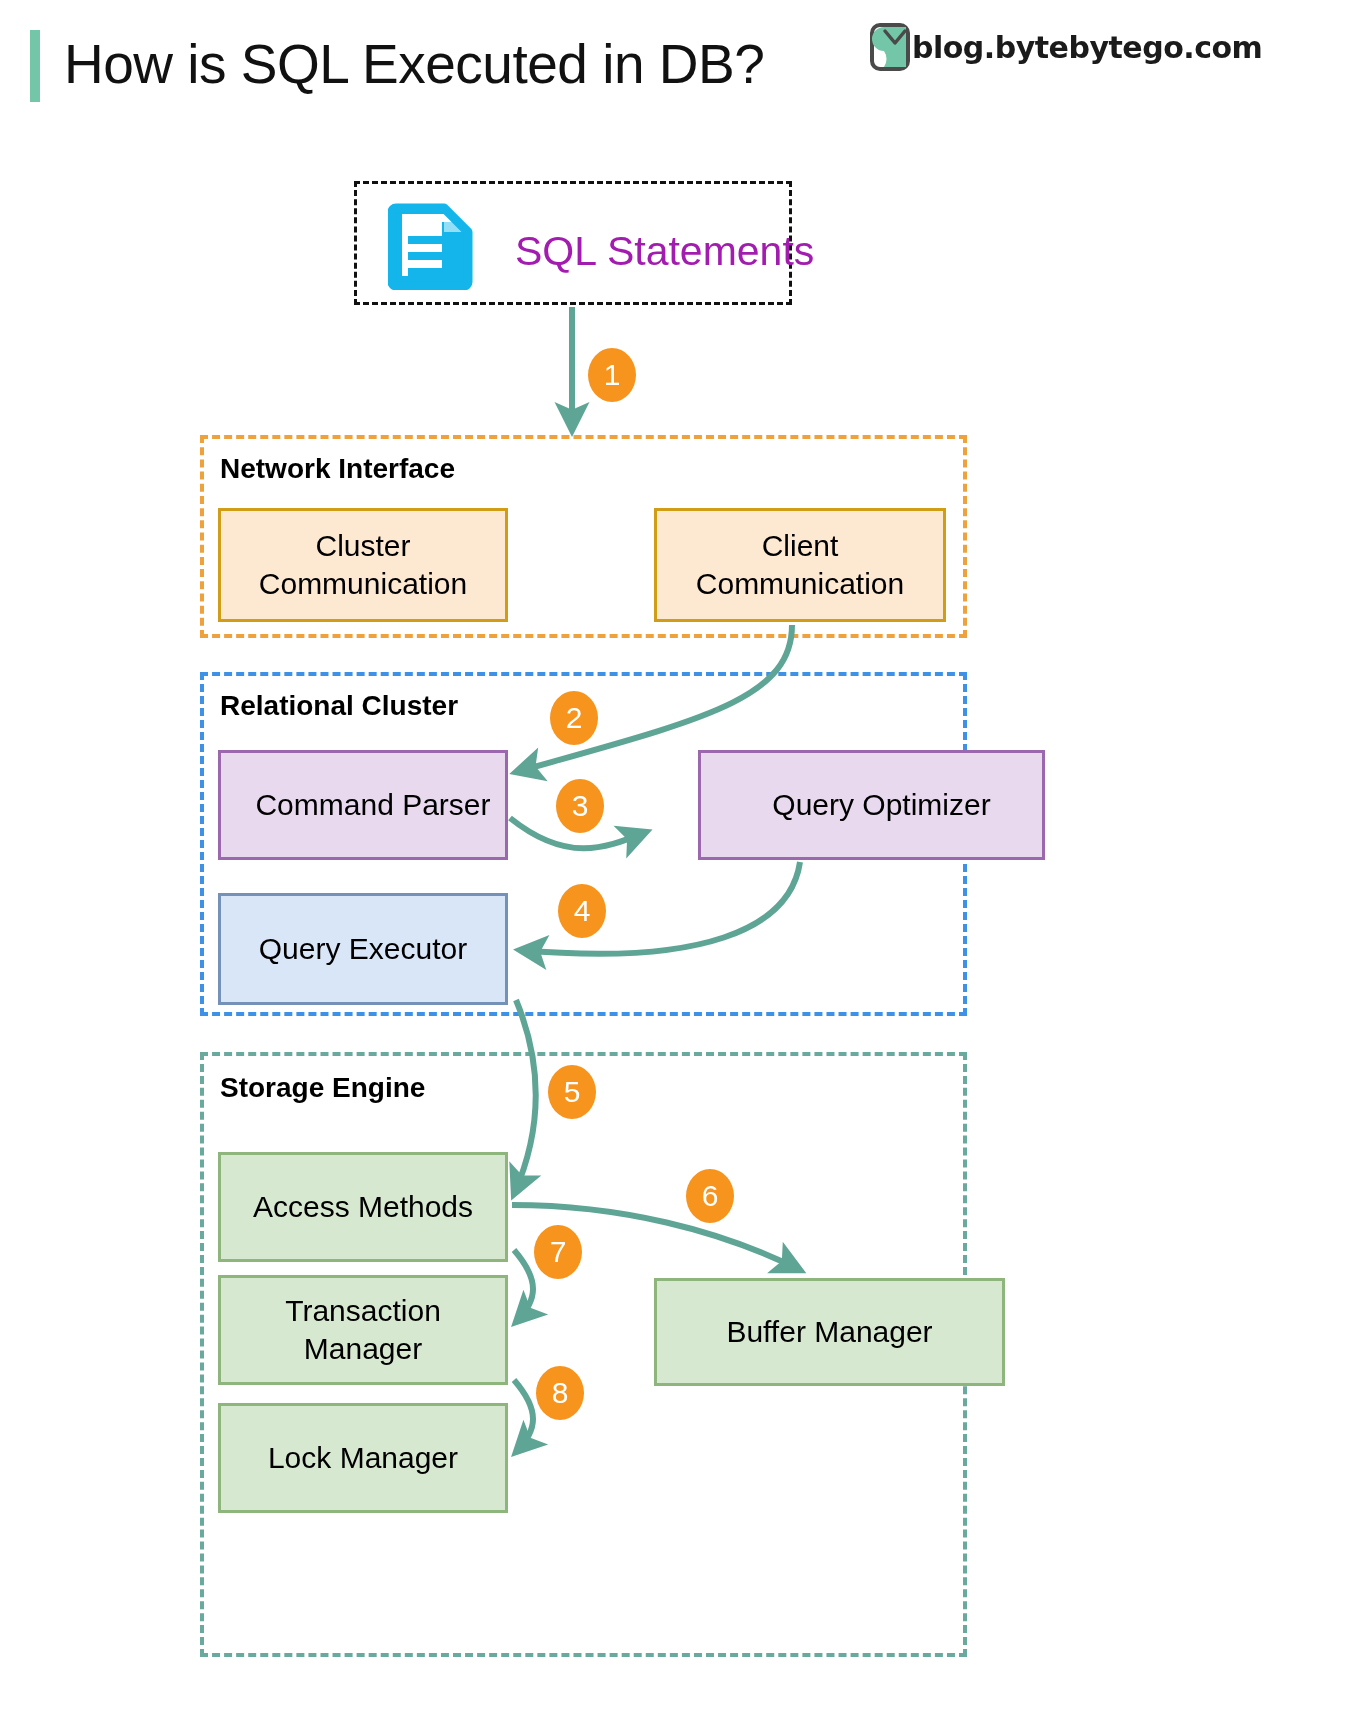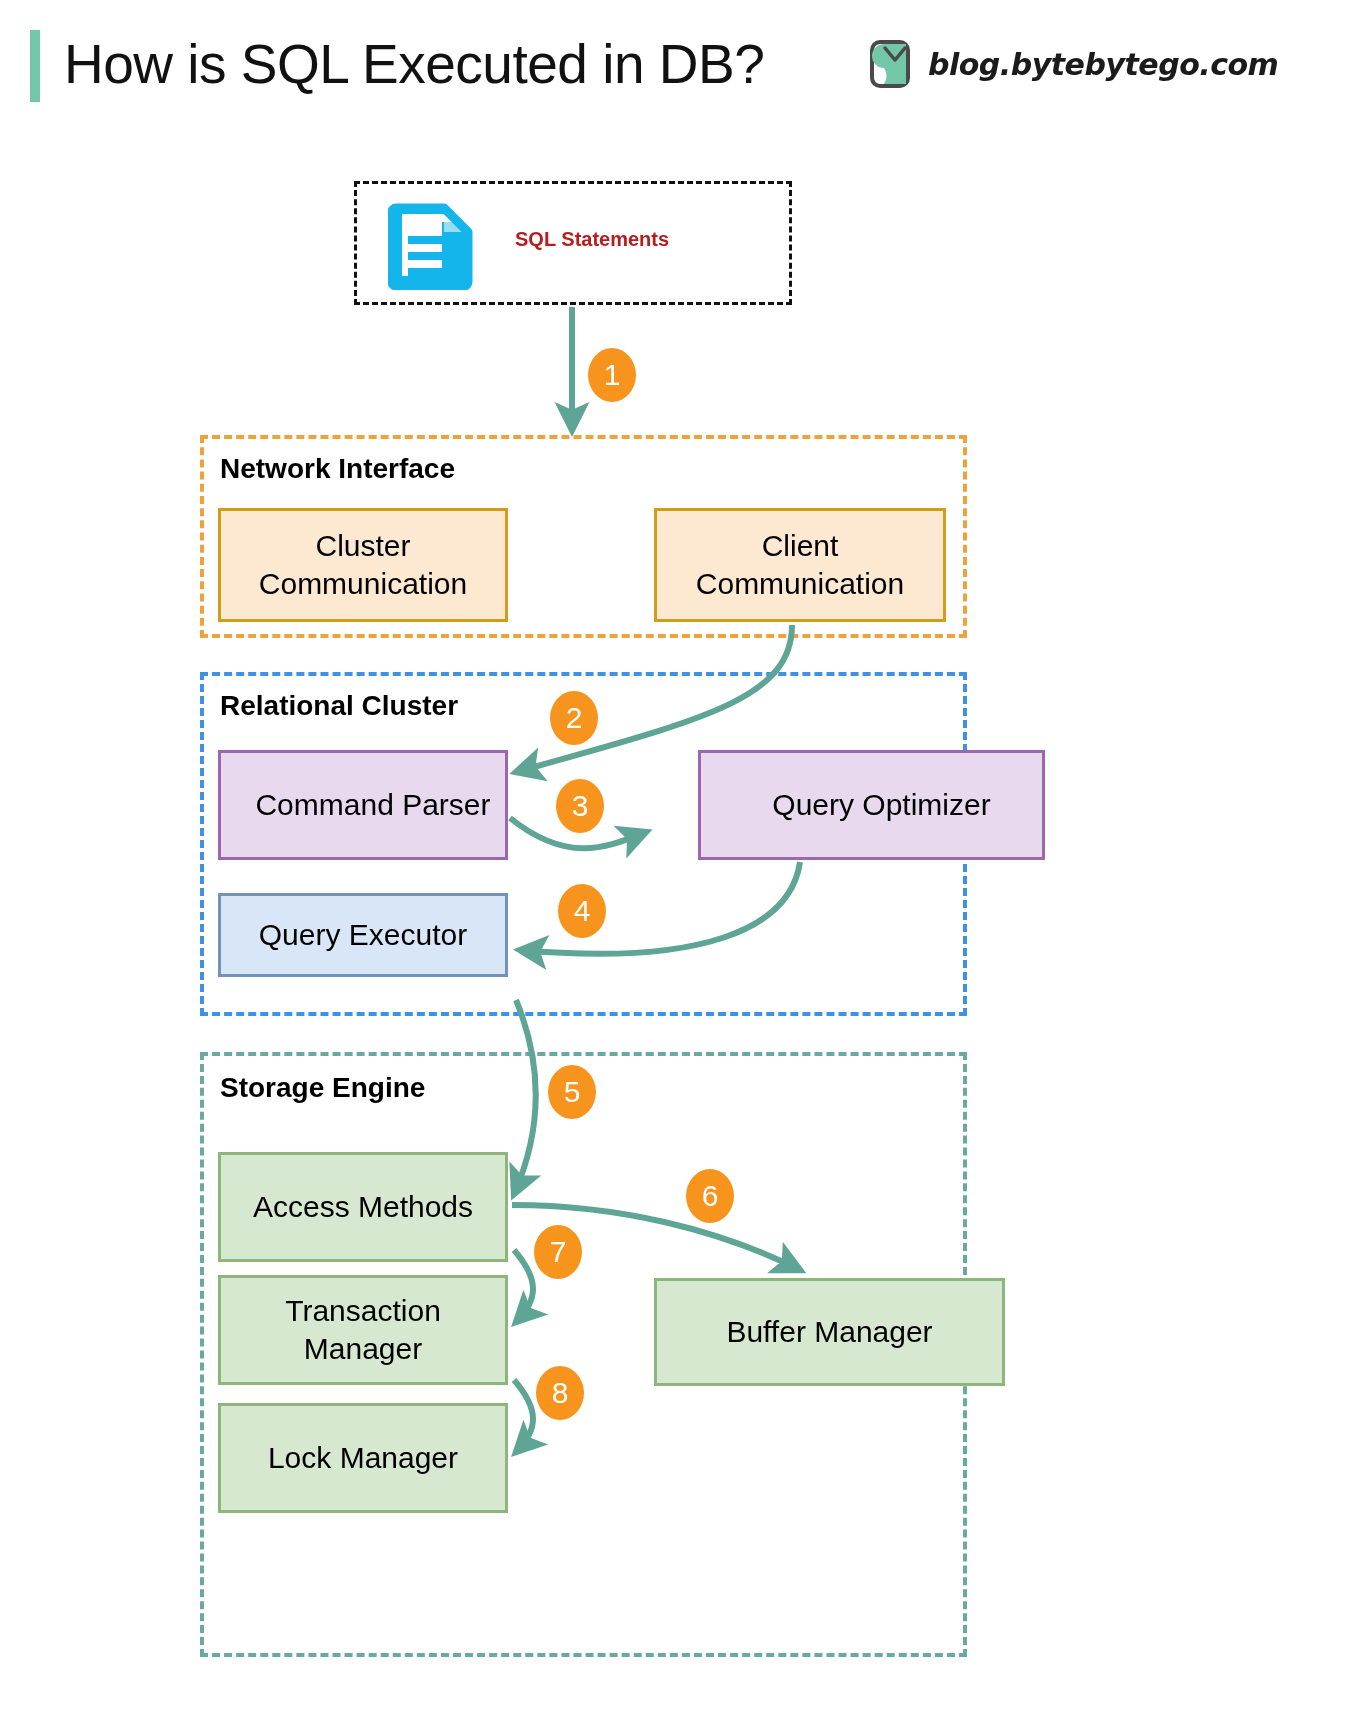--- a/index.html
+++ b/index.html
@@ -39,25 +39,24 @@
     font-weight: 400;
     letter-spacing: -0.5px;
     line-height: 72px;
     white-space: nowrap;
     color: #111111;
     margin-left: 8px;
   }
   #brand {
     position: absolute;
     left: 868px;
-    top: 40px;
+    top: 23px;
     display: flex;
     align-items: center;
-    gap: 16px;
-    font-style: italic;
+    gap: 0;
   }
   #brand-logo { display:block; }
   #brand-text {
     font-size: 30px;
     font-weight: 700;
     color: #1b1b1b;
     white-space: nowrap;
     font-family: "DejaVu Sans", sans-serif;
     letter-spacing: -0.5px;
   }
@@ -102,24 +101,23 @@
   
   #sql-box {
     position: absolute;
     box-sizing: border-box;
     border: 3px dashed #111111;
     background: #ffffff;
   }
   #sql-doc-icon { position: absolute; }
   #sql-label {
     position: absolute;
-    font-size: 20px;
-    color: #b91c1c;
-    white-space: nowrap;
-    font-weight: bold;
+    font-size: 41px;
+    color: #a21caf;
+    white-space: nowrap;
   }
 
   
   #arrow-layer {
     position: absolute;
     left: 0; top: 0;
     width: 1358px;
     height: 1722px;
     pointer-events: none;
   }
@@ -175,21 +173,21 @@
 <div class="group-label" style="left:220px; top:453px;">Network Interface</div>
 <div class="node fill-orange" style="left:218px; top:508px; width:290px; height:114px;">Cluster
 Communication</div>
 <div class="node fill-orange" style="left:654px; top:508px; width:292px; height:114px;">Client
 Communication</div>
 
 <div class="group grp-relational" style="left:200px; top:672px; width:767px; height:344px;"></div>
 <div class="group-label" style="left:220px; top:690px;">Relational Cluster</div>
 <div class="node fill-purple" style="left:218px; top:750px; width:290px; height:110px;">Command Parser</div>
 <div class="node fill-purple" style="left:654px; top:750px; width:347px; height:110px;margin-left:44px;">Query Optimizer</div>
-<div class="node fill-blue" style="left:218px; top:893px; width:290px; height:84px;">Query Executor</div>
+<div class="node fill-blue" style="left:218px; top:893px; width:290px; height:112px;">Query Executor</div>
 
 <div class="group grp-storage" style="left:200px; top:1052px; width:767px; height:605px;"></div>
 <div class="group-label" style="left:220px; top:1072px;">Storage Engine</div>
 <div class="node fill-green" style="left:218px; top:1152px; width:290px; height:110px;text-align:center;">Access Methods</div>
 <div class="node fill-green" style="left:218px; top:1275px; width:290px; height:110px;">Transaction
 Manager</div>
 <div class="node fill-green" style="left:218px; top:1403px; width:290px; height:110px;">Lock Manager</div>
 <div class="node fill-green" style="left:654px; top:1278px; width:351px; height:108px;">Buffer Manager</div>
 
 <svg id="arrow-layer" viewBox="0 0 1358 1722">

